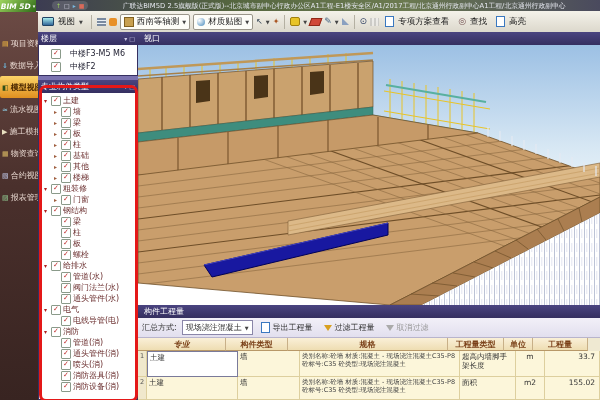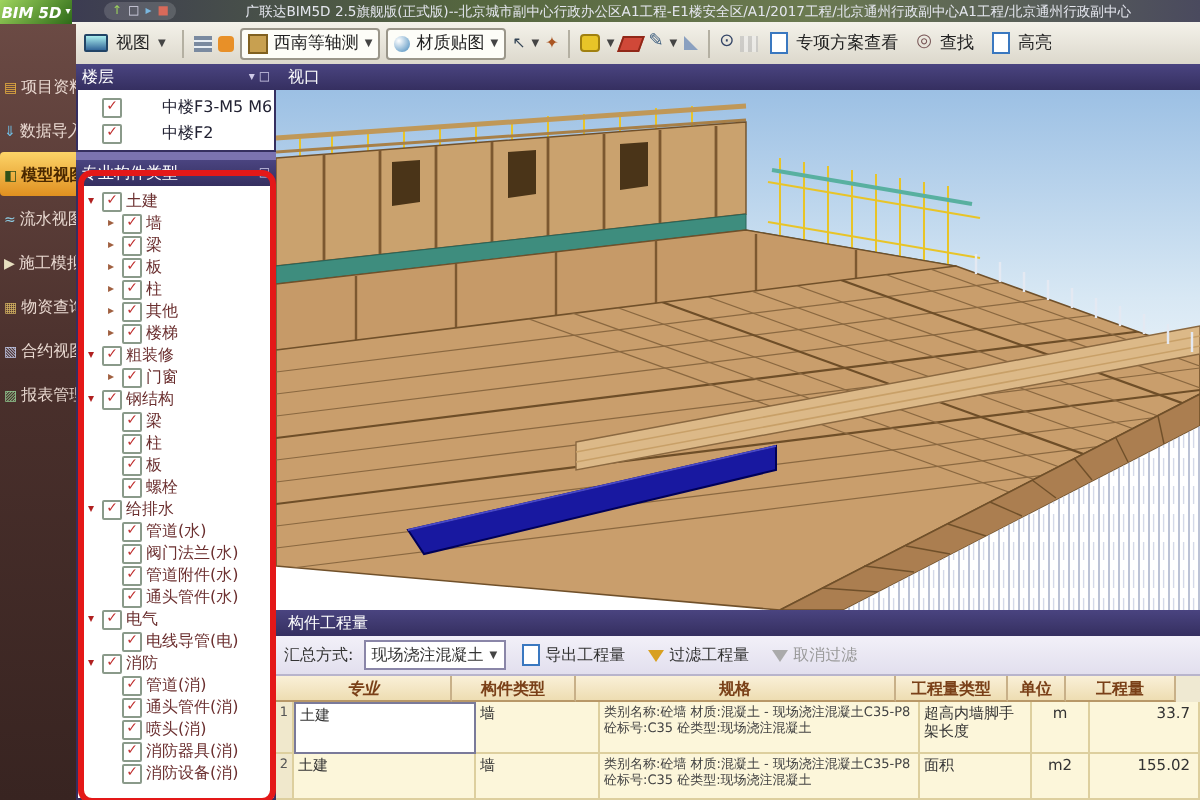--- a/index.html
+++ b/index.html
@@ -67,21 +67,21 @@
   .nav-ico[data-icon="report"]::before{content:"▨";color:#90c890;}
 
   
   .panels{position:absolute;left:38px;top:32px;width:100px;height:368px;background:#7b73b0;
     display:flex;flex-direction:column;}
   .panel-h{height:13px;background:linear-gradient(#4a4480,#352f60);color:#fff;font-size:8px;
     display:flex;align-items:center;padding:0 3px;flex:none;}
   .panel-h .sp{flex:1;}
   .panel-h .hic{font-size:6px;margin-left:2px;color:#cfcbe8;}
   .floors-body{background:#fff;border:1px solid #352f60;border-top:none;padding:2px 0;}
-  .floor-row{display:flex;align-items:center;gap:20px;height:13px;padding-left:12px;font-size:8px;color:#223;}
+  .floor-row{display:flex;align-items:center;gap:9px;height:13px;padding-left:12px;font-size:8px;color:#223;}
   .types-body{background:#fff;border:1px solid #352f60;border-top:none;flex:1;overflow:hidden;padding-top:2px;}
   .gap{height:4px;flex:none;}
   .cb{width:8px;height:8px;border:1px solid #8a9a8a;background:#fff;display:inline-flex;
     align-items:center;justify-content:center;flex:none;border-radius:1px;}
   .cb[data-checked="true"]::before{content:"✓";font-size:7px;color:#c03030;line-height:1;font-weight:bold;}
   .tree-row{display:flex;align-items:center;height:11px;padding-left:3px;gap:2px;}
   .tree-row[data-level="1"]{padding-left:13px;}
   .exp{width:7px;font-size:6px;flex:none;text-align:center;}
   .exp[data-exp="open"]::before{content:"▾";color:#b02020;}
   .exp[data-exp="closed"]::before{content:"▸";color:#a06040;}
@@ -289,20 +289,25 @@
           <span class="cb" data-checked="true"></span>
           <span class="tlbl">板</span>
         </div>
 
         <div class="tree-row" data-level="1">
           <span class="exp" data-exp="closed"></span>
           <span class="cb" data-checked="true"></span>
           <span class="tlbl">柱</span>
         </div>
 
+        <div class="tree-row" data-level="1">
+          <span class="exp" data-exp="closed"></span>
+          <span class="cb" data-checked="true"></span>
+          <span class="tlbl">基础</span>
+        </div>
 
         <div class="tree-row" data-level="1">
           <span class="exp" data-exp="closed"></span>
           <span class="cb" data-checked="true"></span>
           <span class="tlbl">其他</span>
         </div>
 
         <div class="tree-row" data-level="1">
           <span class="exp" data-exp="closed"></span>
           <span class="cb" data-checked="true"></span>
@@ -362,25 +367,20 @@
           <span class="cb" data-checked="true"></span>
           <span class="tlbl">管道(水)</span>
         </div>
 
         <div class="tree-row" data-level="1">
           <span class="exp" data-exp="none"></span>
           <span class="cb" data-checked="true"></span>
           <span class="tlbl">阀门法兰(水)</span>
         </div>
 
-        <div class="tree-row" data-level="1">
-          <span class="exp" data-exp="none"></span>
-          <span class="cb" data-checked="true"></span>
-          <span class="tlbl">管道附件(水)</span>
-        </div>
 
         <div class="tree-row" data-level="1">
           <span class="exp" data-exp="none"></span>
           <span class="cb" data-checked="true"></span>
           <span class="tlbl">通头管件(水)</span>
         </div>
 
         <div class="tree-row" data-level="0">
           <span class="exp" data-exp="open"></span>
           <span class="cb" data-checked="true"></span>

